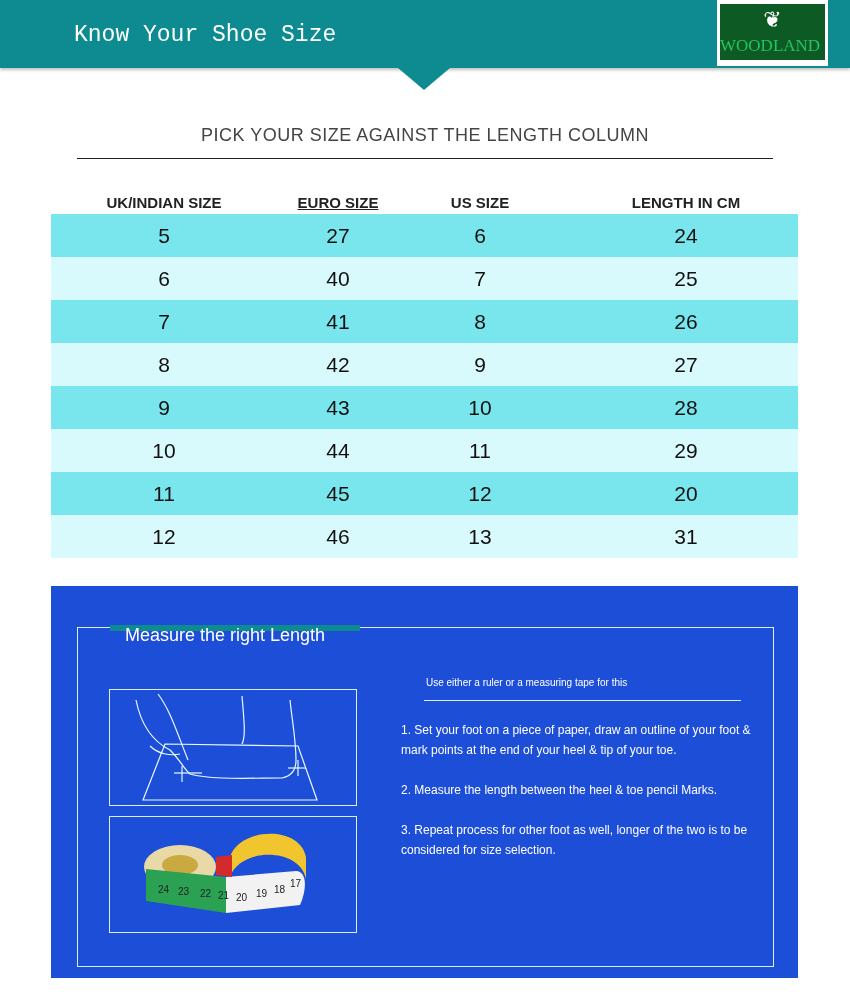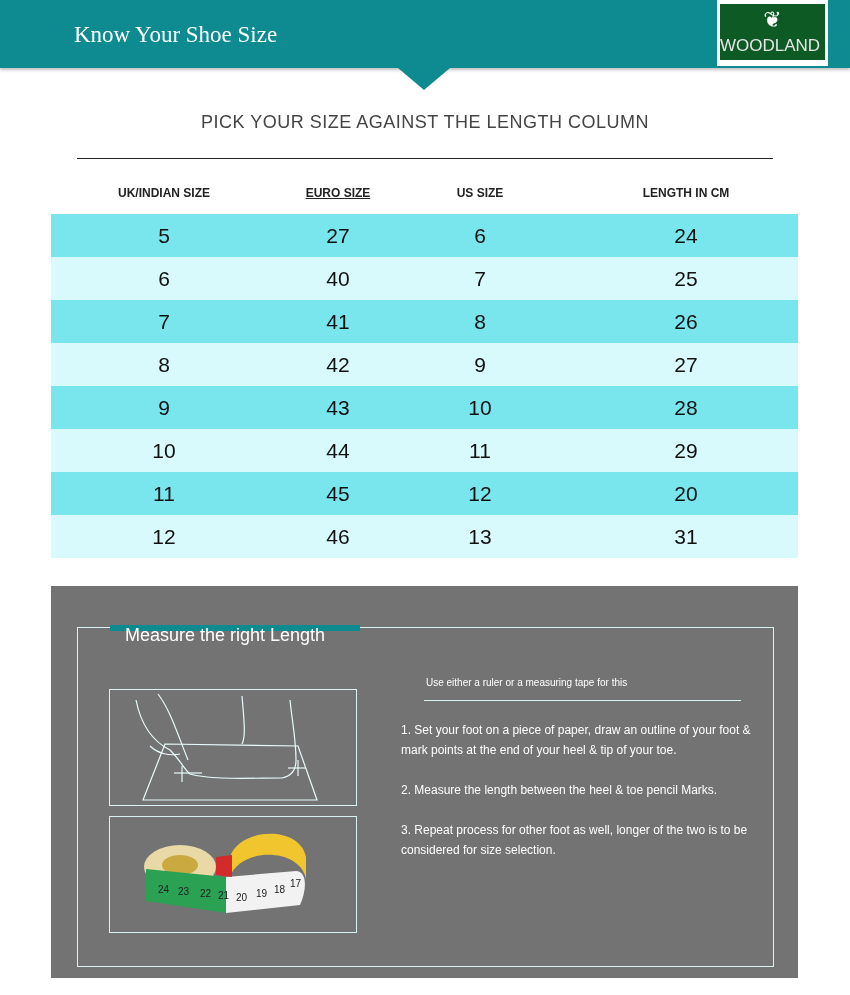--- a/index.html
+++ b/index.html
@@ -1,38 +1,38 @@
 <!DOCTYPE html>
 <html><head>
 <meta charset="utf-8">
 <style>
   * { box-sizing: border-box; margin: 0; padding: 0; }
   body { width: 850px; height: 995px; background: #ffffff; font-family: "Liberation Sans", sans-serif; position: relative; overflow: hidden; }
   .header { position: absolute; left: 0; top: 0; width: 850px; height: 68px; background: #0e8a91; box-shadow: 0 2px 3px rgba(0,0,0,0.25); }
-  .header-title { position: absolute; left: 74px; top: 22px; color: #ffffff; font-size: 23px; font-family: Liberation Serif, serif; }
+  .header-title { position: absolute; left: 74px; top: 22px; color: #ffffff; font-size: 23px; font-family: Liberation Mono, monospace; }
   .header-arrow { position: absolute; left: 398px; top: 68px; width: 0; height: 0; border-left: 26px solid transparent; border-right: 26px solid transparent; border-top: 22px solid #0e8a91; }
   .logo { position: absolute; left: 717px; top: 0; width: 111px; height: 66px; background: #ffffff; }
   .logo-inner { position: absolute; left: 3px; top: 4px; width: 105px; height: 56px; background: #0e5a25; color: #fff; text-align: center; }
   .logo-tree { position: absolute; left: 0; width: 105px; top: 4px; font-size: 22px; line-height: 24px; color: #fff; }
-  .logo-text { position: absolute; left: 0; width: 99px; top: 32px; font-family: Liberation Sans, sans-serif; font-size: 17px; letter-spacing: 0px; color: #e5e5e5; }
+  .logo-text { position: absolute; left: 0; width: 99px; top: 32px; font-family: Liberation Serif, serif; font-size: 17px; letter-spacing: 0px; color: #22c55e; }
 
-  .sub-title { position: absolute; left: 0; width: 850px; top: 112px; text-align: center; font-size: 18px; color: #444; letter-spacing: 0.5px; }
+  .sub-title { position: absolute; left: 0; width: 850px; top: 125px; text-align: center; font-size: 18px; color: #444; letter-spacing: 0.5px; }
   .sub-rule { position: absolute; left: 77px; width: 696px; top: 158px; height: 1px; background: #222; }
 
-  .table-head { position: absolute; top: 186px; left: 51px; width: 747px; height: 20px; font-size: 12px; font-weight: bold; color: #222; }
+  .table-head { position: absolute; top: 194px; left: 51px; width: 747px; height: 20px; font-size: 15px; font-weight: bold; color: #222; }
   .th { position: absolute; text-align: center; }
   .rows { position: absolute; left: 51px; top: 214px; width: 747px; }
   .row { height: 43px; position: relative; }
   .row.dark { background: #79e6ee; }
   .row.light { background: #d9fafc; }
   .cell { position: absolute; top: 10px; font-size: 21px; color: #111; text-align: center; width: 120px; }
   .c1 { left: 53px; } .c2 { left: 227px; } .c3 { left: 369px; } .c4 { left: 575px; }
   .h1 { left: 23px; width: 180px; } .h2 { left: 217px; width: 140px; text-decoration: underline; } .h3 { left: 369px; width: 120px; } .h4 { left: 545px; width: 180px; text-align: center; }
 
-  .measure { position: absolute; left: 51px; top: 586px; width: 747px; height: 392px; background: #737373; text-decoration: underline; }
+  .measure { position: absolute; left: 51px; top: 586px; width: 747px; height: 392px; background: #1d4ed8; text-decoration: underline; }
   .frame { position: absolute; left: 26px; top: 41px; width: 697px; height: 340px; border: 1px solid #d8f2f3; }
   .frame-gap { position: absolute; left: 32px; top: -3px; width: 250px; height: 6px; background: #0e8a91; }
   .frame-title { position: absolute; left: 74px; top: 39px; color: #fff; font-size: 18px; }
   .img-box1 { position: absolute; left: 58px; top: 103px; width: 248px; height: 117px; border: 1px solid #d8f2f3; }
   .img-box2 { position: absolute; left: 58px; top: 230px; width: 248px; height: 117px; border: 1px solid #d8f2f3; }
   .tip { position: absolute; left: 375px; top: 91px; color: #fff; font-size: 10px; }
   .tip-rule { position: absolute; left: 373px; top: 114px; width: 317px; height: 1px; background: #d8f2f3; }
   .steps { position: absolute; left: 350px; top: 134px; width: 350px; color: #fff; font-size: 12px; line-height: 20px; }
   .step { margin-bottom: 20px; }
 </style>

